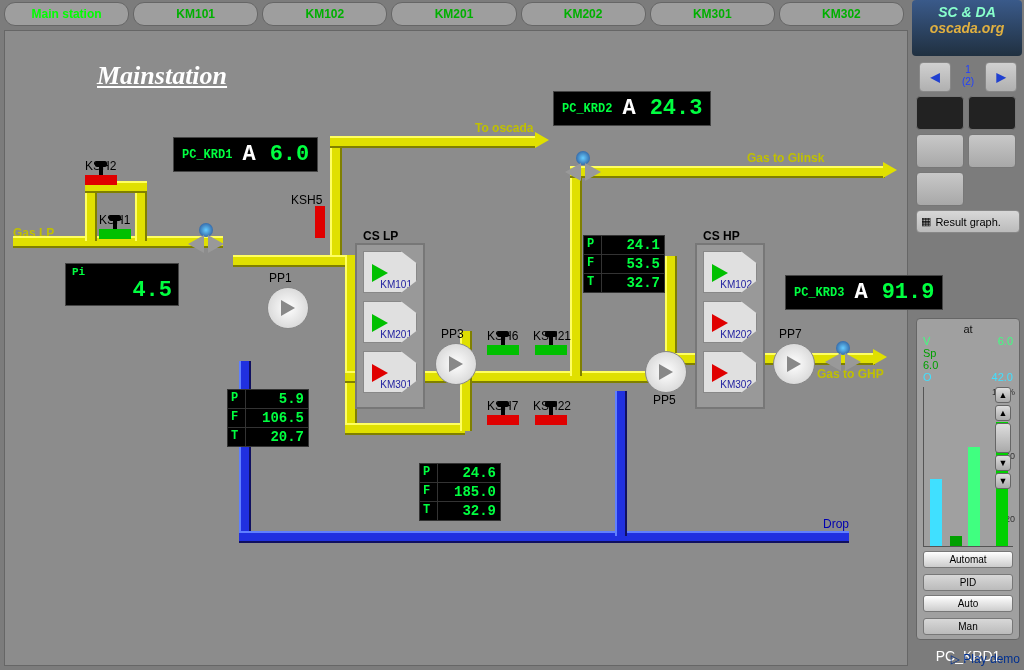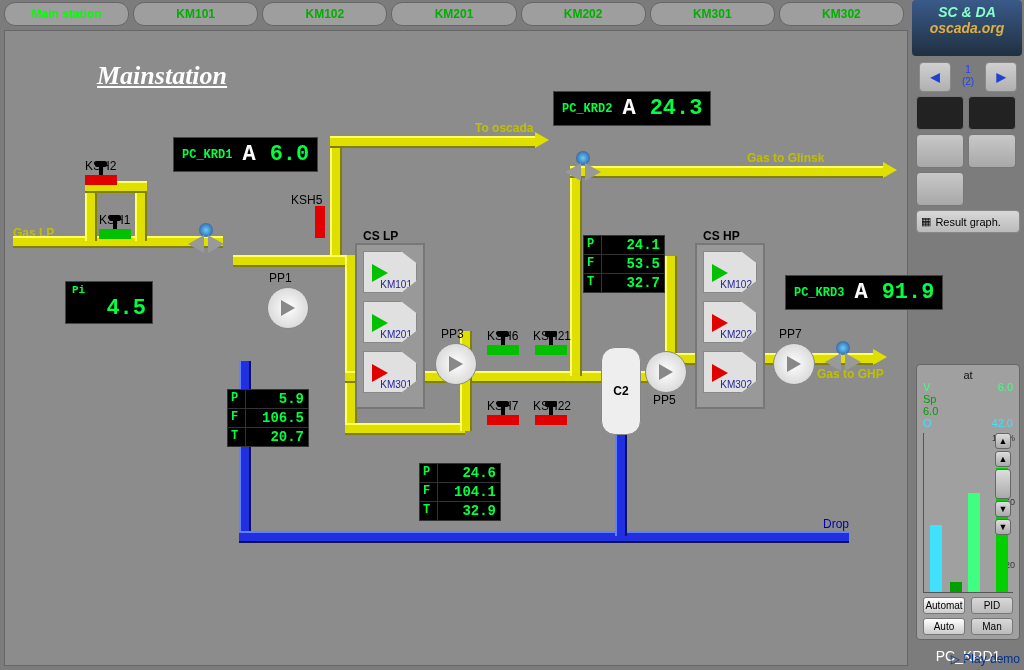--- a/index.html
+++ b/index.html
@@ -112,21 +112,21 @@
   .bar.o2 { left: 72px; background:#00d000; }
   .scale { position:absolute; right:-2px; font-size:9px; color:#333; }
 
   .spinner-col { position:absolute; right:2px; top:0; display:flex; flex-direction:column; gap:2px; }
   .spin {
     width:16px; height:16px; font-size:9px;
     background:linear-gradient(#ddd,#aaa); border:1px solid #666; border-radius:3px;
     cursor:pointer; display:flex;align-items:center;justify-content:center;
   }
 
-  .btn-row { display:flex; gap:6px; margin-top:4px; }
+  .btn-row { display:flex; gap:6px; margin-top:4px;flex-direction:column; }
   .mode-btn {
     flex:1; font-size:10px; text-align:center;
     background:linear-gradient(#d8d8d8,#bbb);
     border:1px solid #777; border-radius:3px;
     padding:2px 0; cursor:pointer;
   }
   .mode-btn.active { background:linear-gradient(#fff,#ccc); }
 
   .sel-label {
     text-align:center; color:#fff; font-size:14px; margin-top:4px;
@@ -423,21 +423,21 @@
     <span class="tag">PC_KRD2</span>
     <span class="a">A</span>
     <span class="val">24.3</span>
   </div>
   <div class="readout inlinebig" style="left:780px; top:244px">
     <span class="tag">PC_KRD3</span>
     <span class="a">A</span>
     <span class="val">91.9</span>
   </div>
 
-  <div class="readout big" style="left:60px; top:250px; width:88px">
+  <div class="readout big" style="left:60px; top:232px; width:114px">
     <span class="tag">Pi</span>
     <span class="val">4.5</span>
   </div>
 
   <div class="pft" style="left:222px; top:358px">
     <div class="row">
         <div class="k">P</div>
         <div class="v">5.9</div>
       </div>
     <div class="row">
@@ -449,21 +449,21 @@
         <div class="v">20.7</div>
       </div>
   </div>
   <div class="pft" style="left:414px; top:432px">
     <div class="row">
         <div class="k">P</div>
         <div class="v">24.6</div>
       </div>
     <div class="row">
         <div class="k">F</div>
-        <div class="v">104.1</div>
+        <div class="v">185.0</div>
       </div>
     <div class="row">
         <div class="k">T</div>
         <div class="v">32.9</div>
       </div>
   </div>
   <div class="pft" style="left:578px; top:204px">
     <div class="row">
         <div class="k">P</div>
         <div class="v">24.1</div>
@@ -471,21 +471,20 @@
     <div class="row">
         <div class="k">F</div>
         <div class="v">53.5</div>
       </div>
     <div class="row">
         <div class="k">T</div>
         <div class="v">32.7</div>
       </div>
   </div>
 
-  <div class="cyl" style="left:596px; top:316px; width:40px; height:88px">C2</div>
 
   <div class="lbl" style="left:264px; top:240px">PP1</div>
   <div class="pump" style="left:262px; top:256px"></div>
   <div class="lbl" style="left:436px; top:296px">PP3</div>
   <div class="pump" style="left:430px; top:312px"></div>
   <div class="lbl" style="left:648px; top:362px">PP5</div>
   <div class="pump" style="left:640px; top:320px"></div>
   <div class="lbl" style="left:774px; top:296px">PP7</div>
   <div class="pump" style="left:768px; top:312px"></div>
 

